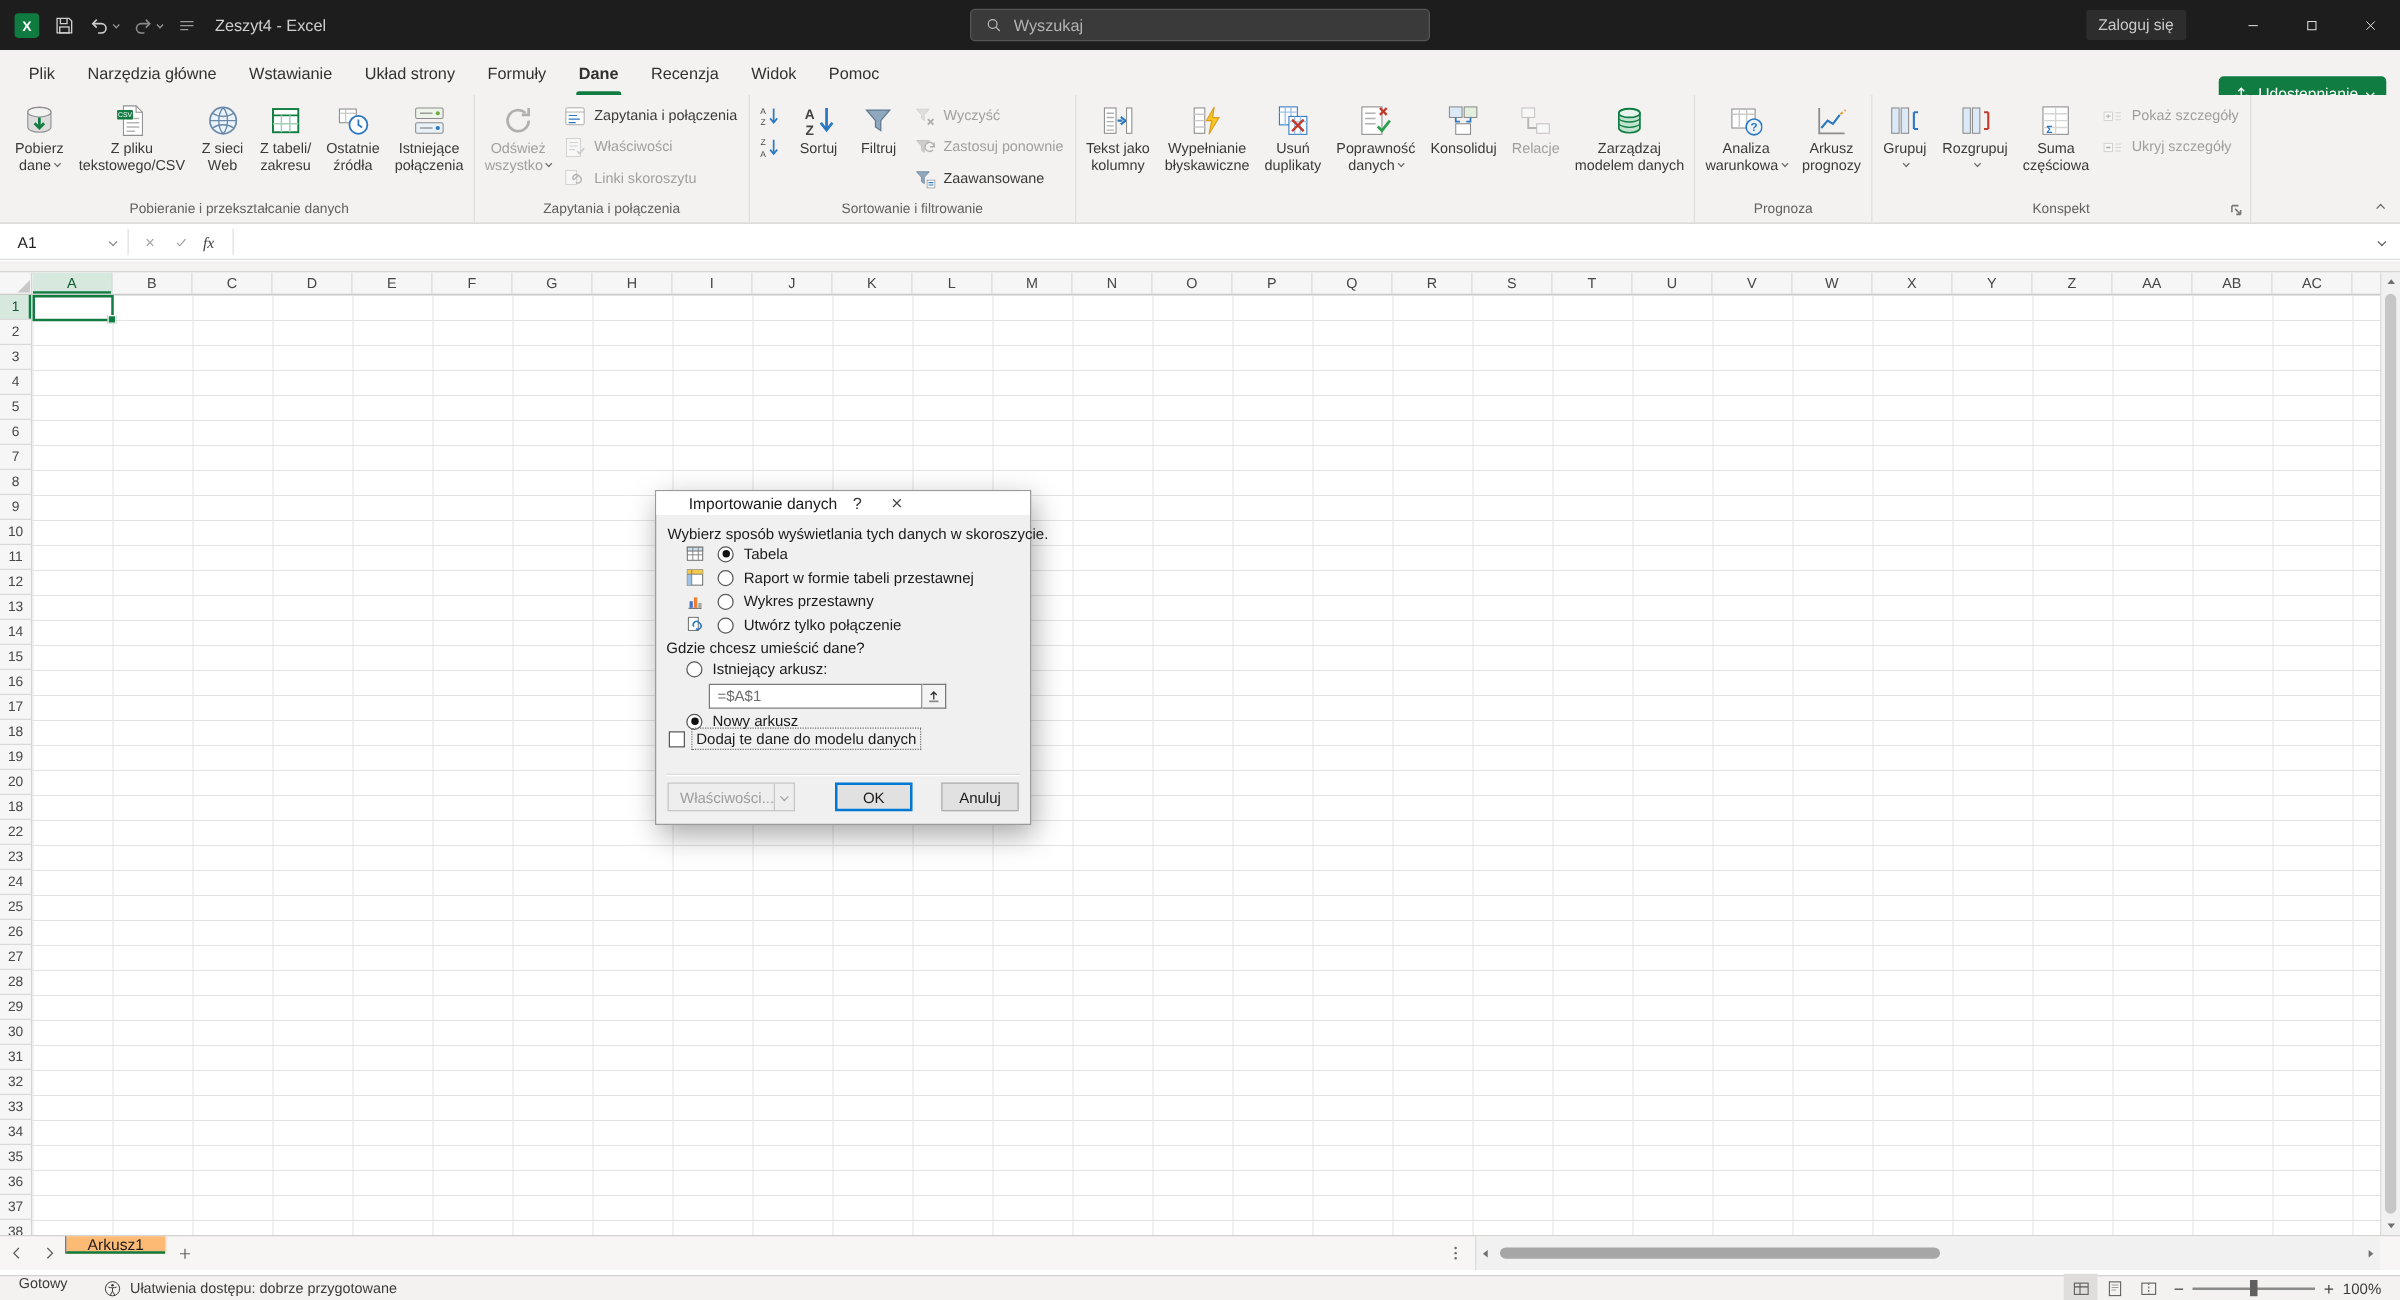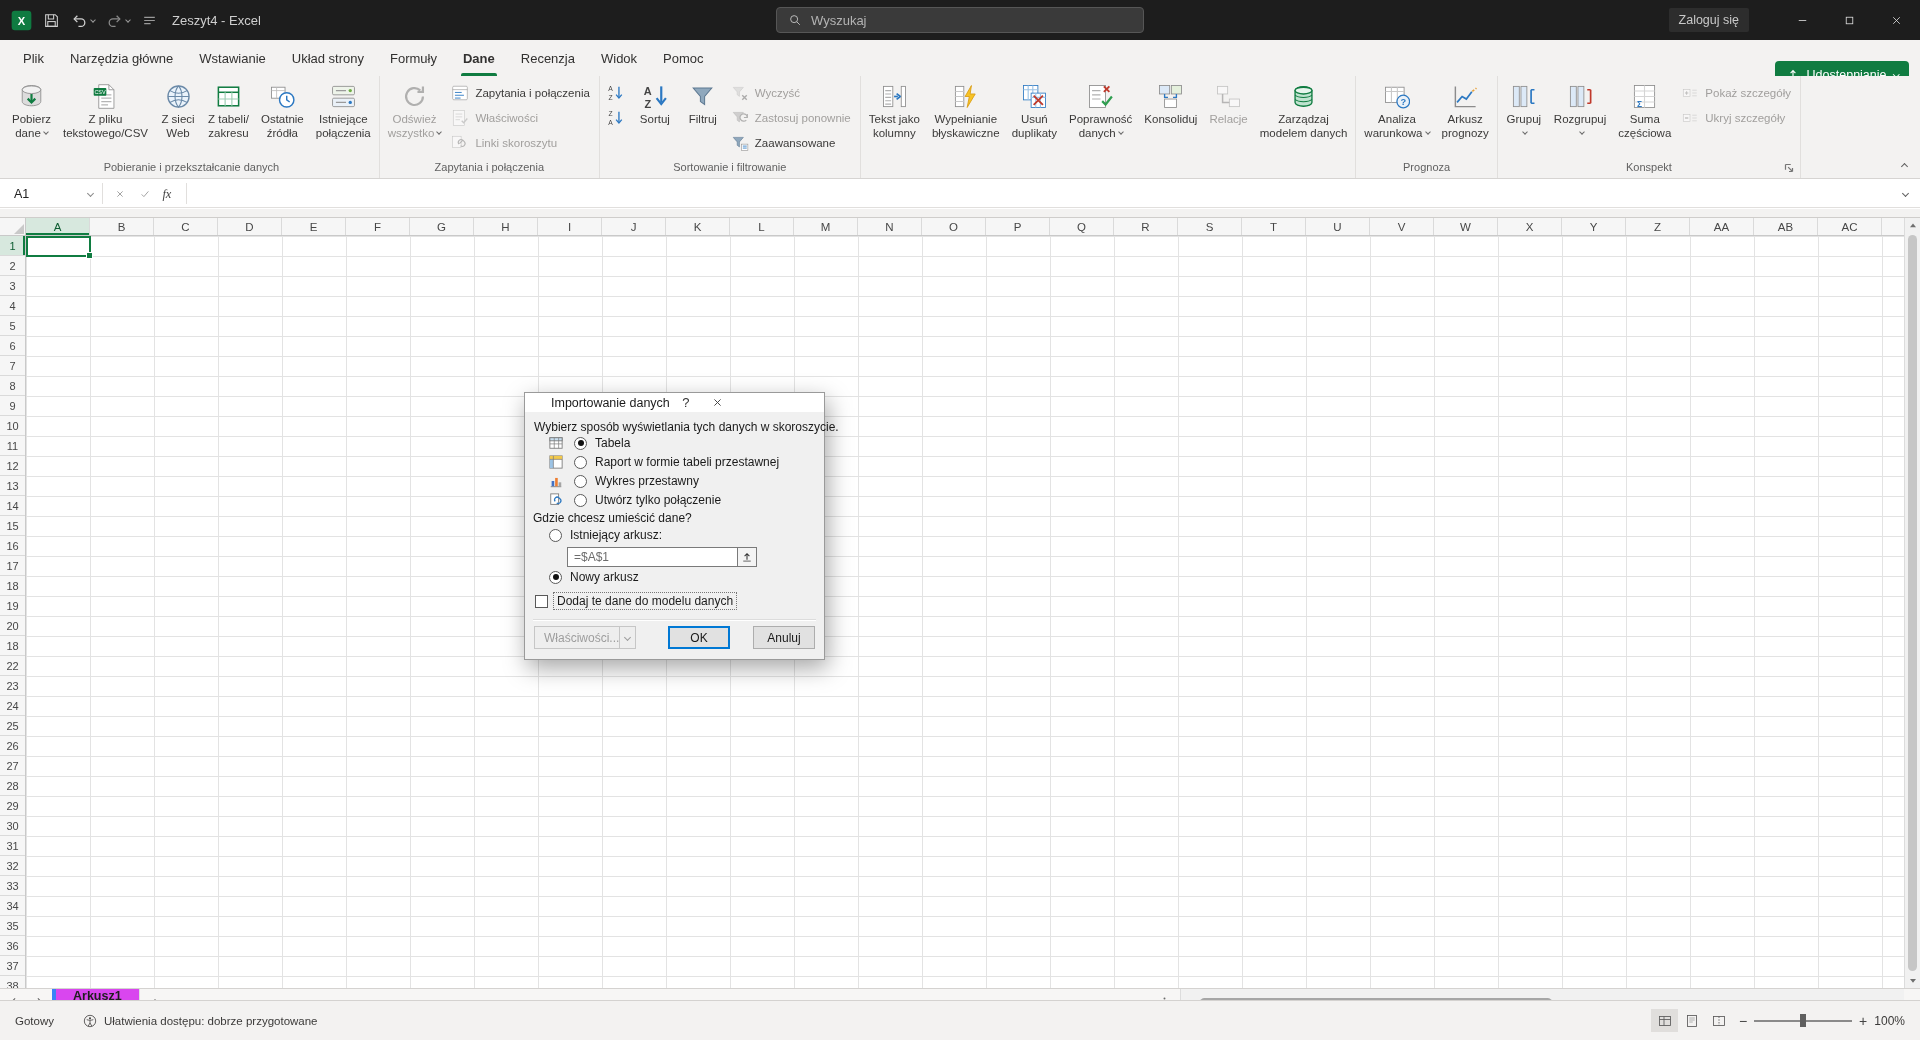--- a/index.html
+++ b/index.html
@@ -75,30 +75,30 @@
 #selcell::after{content:"";position:absolute;right:-4px;bottom:-4px;width:5px;height:5px;background:#107c41;border:1px solid #fff}
 
 #vscroll{position:absolute;top:218px;right:0;width:16px;bottom:52px;background:#f1f1f1;border-left:1px solid #dcdcdc;display:flex;flex-direction:column;align-items:center}
 .sarrow{width:16px;height:16px;display:flex;align-items:center;justify-content:center}
 .sarrow .ic{width:12px;height:12px}
 #vthumb{width:9px;flex:1;margin:1px 0;background:#c6c6c6;border-radius:5px}
 
 #tabsbar{position:absolute;left:0;right:0;bottom:24px;height:28px;background:#f7f6f5;border-top:1px solid #d4d2d0;display:flex;align-items:stretch}
 .tnav{width:26px;display:flex;align-items:center;justify-content:center}
 .tnav .ic{width:13px;height:13px}
-.sheettab{display:flex;align-items:center;padding:0 17px;background:#d946ef;border-left:4px solid #3b82f6;border-right:1px solid #e0e0e0;font-size:12.5px;font-weight:700;color:#1e1e1e;position:relative}
+.sheettab{display:flex;align-items:center;padding:0 17px;background:#fdba74;border-left:1px solid #3b82f6;border-right:1px solid #e0e0e0;font-size:12.5px;font-weight:400;color:#1e1e1e;position:relative}
 .sheettab::after{content:"";position:absolute;left:0;right:0;bottom:0;height:2.5px;background:#107c41}
 .addsheet{width:30px;display:flex;align-items:center;justify-content:center}
 .addsheet .ic{width:14px;height:14px}
 #tabs-kebab{position:absolute;right:744px;top:0;bottom:0;width:24px;display:flex;align-items:center;justify-content:center}
 #tabs-kebab .ic{width:13px;height:13px}
 #hscroll{position:absolute;right:16px;top:0;bottom:0;width:724px;background:#f1f1f1;border-left:1px solid #dcdcdc;display:flex;align-items:center}
 #hthumb{height:9px;width:352px;margin-left:3px;background:#a6a6a6;border-radius:5px}
 
-#statusbar{position:absolute;left:0;right:0;bottom:0;height:40px;background:#f3f2f1;border-top:1px solid #d4d2d0;display:flex;align-items:center;font-size:11.5px;color:#3b3a39}
+#statusbar{position:absolute;left:0;right:0;bottom:0;height:20px;background:#f3f2f1;border-top:1px solid #d4d2d0;display:flex;font-size:11.5px;color:#3b3a39}
 #status-ready{padding:0 15px}
 .acc{display:flex;align-items:center;gap:7px;margin-left:14px}
 .acc .ic{width:14px;height:14px}
 #status-right{margin-left:auto;display:flex;align-items:center}
 .viewbtn{width:27px;height:23px;display:flex;align-items:center;justify-content:center}
 .viewbtn.active{background:#e0dedc}
 .viewbtn .ic{width:16px;height:16px}
 .zoomctl{width:22px;text-align:center;font-size:14px;color:#444}
 .zoomslider{width:98px;height:23px;position:relative}
 .zoomslider .track{position:absolute;left:0;right:0;top:11px;height:2px;background:#8a8a8a}
@@ -116,21 +116,21 @@
 #dp2{left:8px;top:99px}
 .dlg-options{position:absolute;left:23px;top:23px;display:flex;flex-direction:column;gap:3px}
 .dopt{display:flex;align-items:center;height:16px;white-space:nowrap}
 .dopt .ic16{width:16px;height:14px;margin-right:10px}
 .radio{width:13px;height:13px;border:1px solid #595959;border-radius:50%;background:#fff;position:relative;flex:none;margin-right:8px}
 .radio.on::after{content:"";position:absolute;inset:2.5px;background:#111;border-radius:50%}
 .dopt.place{position:absolute;left:24px}
 .rangebox{position:absolute;left:42px;top:135px;width:171px;height:20px;background:#fff;border:1px solid #7a7a7a;display:flex;align-items:center;padding-left:6px;color:#6d6d6d}
 .rangebtn{position:absolute;left:213px;top:135px;width:19px;height:20px;background:#f4f4f4;border:1px solid #7a7a7a;border-left:none;display:flex;align-items:center;justify-content:center}
 .rangebtn .ic{width:12px;height:12px}
-.dchk{position:absolute;left:10px;top:181px;display:flex;align-items:center;white-space:nowrap}
+.dchk{position:absolute;left:10px;top:171px;display:flex;align-items:center;white-space:nowrap}
 .checkbox{width:13px;height:13px;border:1px solid #595959;background:#fff;margin-right:6px;flex:none}
 .focusrect{outline:1px dotted #767676;padding:1px 3px}
 .dsep{position:absolute;left:8px;right:8px;top:207px;border-top:1px solid #dcdcdc;border-bottom:1px solid #fff}
 .dbtn{position:absolute;top:214px;height:23px;background:#e1e1e1;border:1px solid #adadad;display:flex;align-items:center;justify-content:center;font-size:12px}
 .dbtn.default{border:2px solid #0078d4}
 .dbtn.dis{color:#9d9d9d;background:#eeeeee;border-color:#c6c6c6}
 #btn-props{left:9px;width:102px;justify-content:center;padding-left:9px}
 #btn-props .splitr{margin-left:auto;width:18px;align-self:stretch;border-left:1px solid #c6c6c6;display:flex;align-items:center;justify-content:center}
 #btn-props .chev{border-color:#9d9d9d}
 #btn-ok{left:143px;width:62px}

